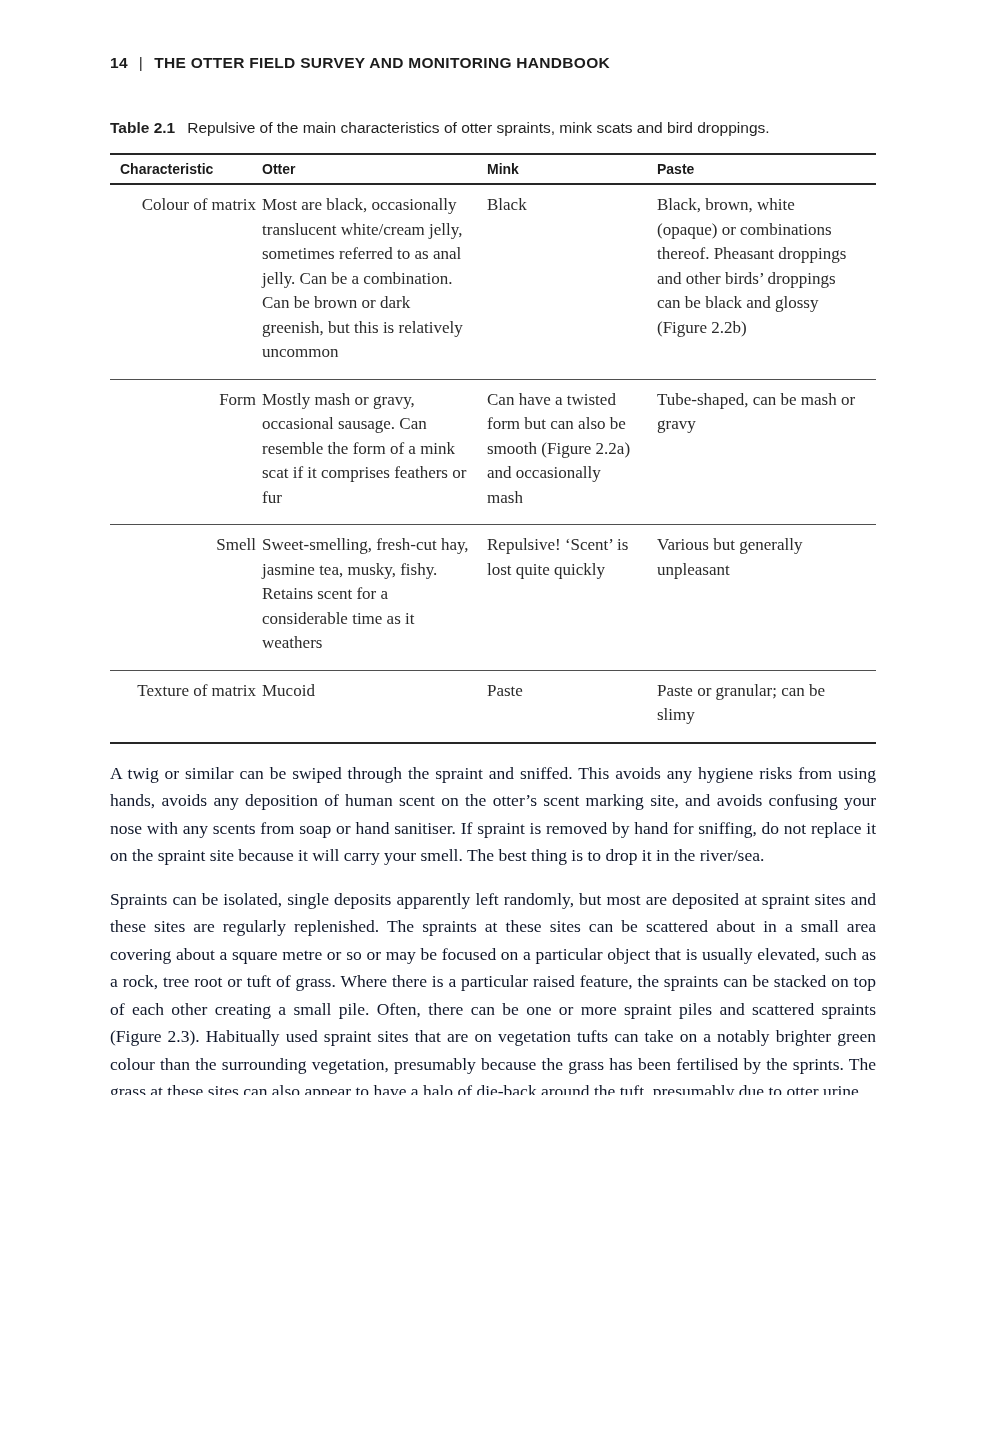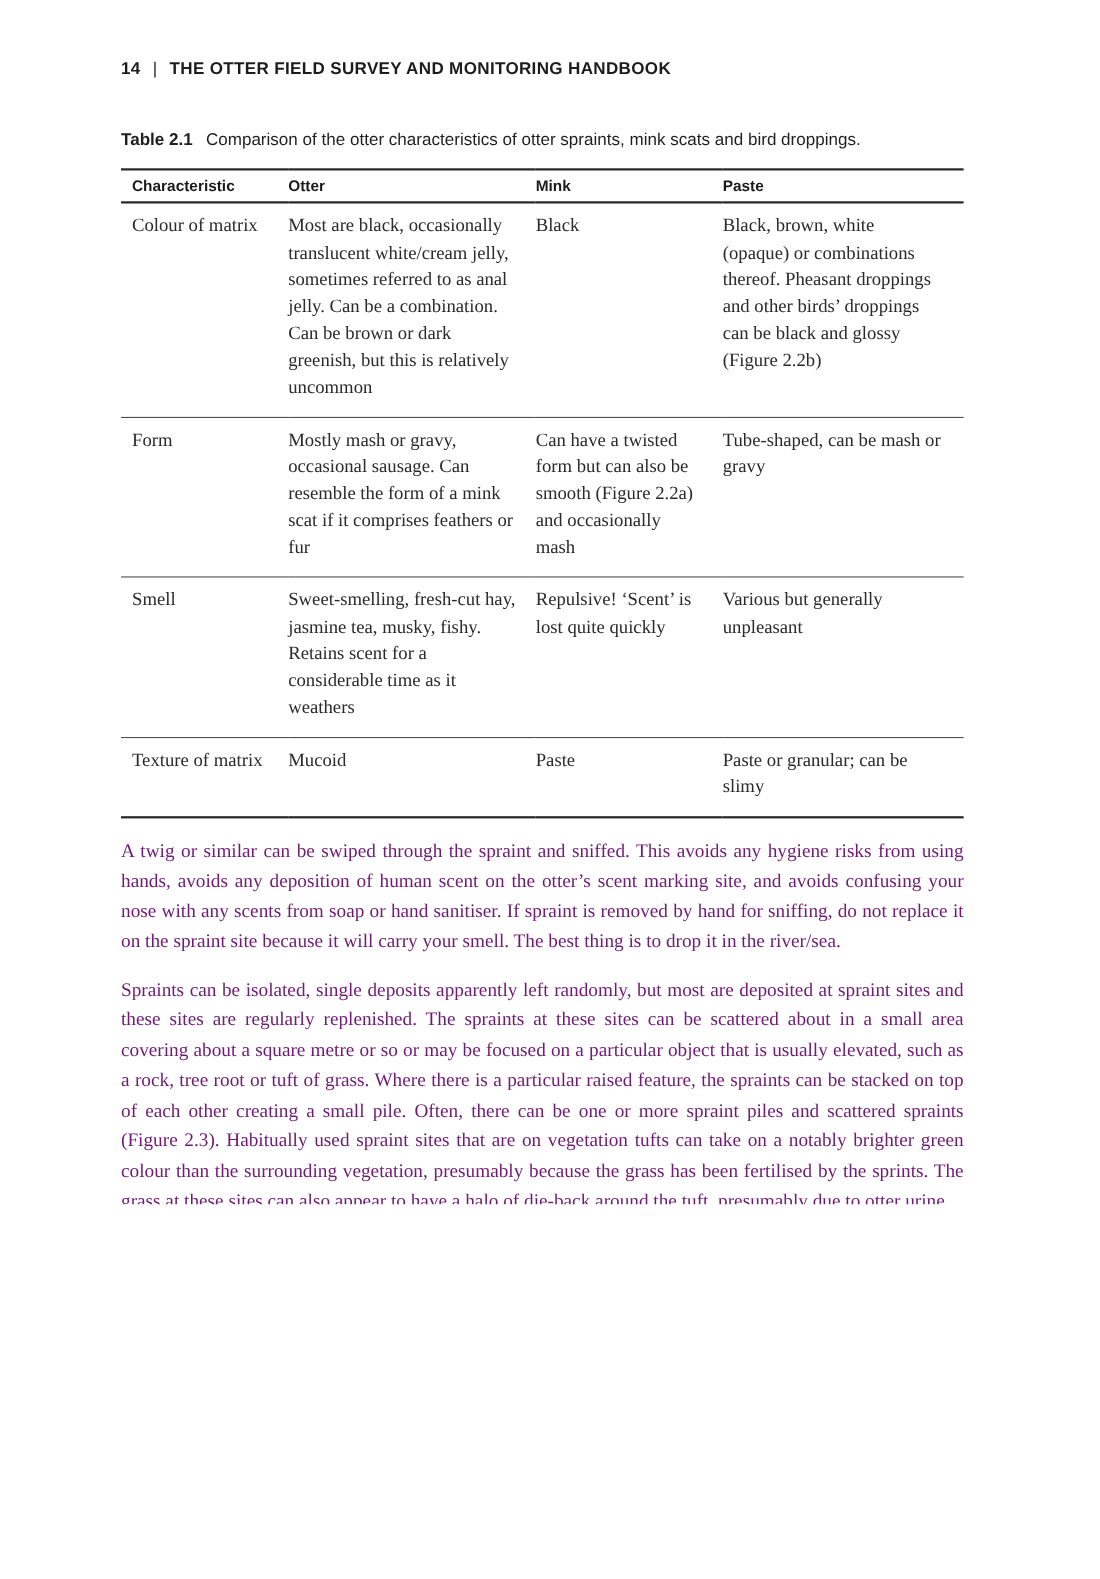--- a/index.html
+++ b/index.html
@@ -74,36 +74,36 @@
   }
   table.cmp th:first-child { padding-left: 10px; }
   table.cmp td {
     font-size: 17px;
     line-height: 24.5px;
     color: #2a2a2a;
     vertical-align: top;
     text-align: left;
     padding: 8px 18px 14px 0;
   }
-  table.cmp td:first-child { padding-left: 10px; padding-right: 6px; }
+  table.cmp td:first-child { padding-left: 10px; padding-right: 6px; text-align: right; }
   table.cmp tbody tr + tr td { border-top: 1px solid #4f4f4f; }
 
   
   .subheading {
     margin-top: 36px;
     font-family: "Liberation Sans", sans-serif;
     font-size: 17px;
     font-weight: 700;
     color: #1a1a1a;
   }
   .para {
     margin-top: 16px;
     font-size: 17.5px;
     line-height: 27.5px;
-    color: #701a75;
+    color: #0f172a;
     text-align: justify;
   }
   .numbered-heading {
     margin-top: 30px;
     font-family: "Liberation Sans", sans-serif;
     font-size: 21px;
     font-weight: 700;
     color: #171717;
   }
   .numbered-heading .sec-title { margin-left: 12px; }
@@ -114,21 +114,21 @@
 <div class="page">
   <div class="content">
 
     <div class="running-head">
       <span>14</span>
       <span class="sep">|</span>
       <span>THE OTTER FIELD SURVEY AND MONITORING HANDBOOK</span>
     </div>
 
     <div class="caption">
-      <span class="cap-label">Table 2.1</span><span>Comparison of the otter characteristics of otter spraints, mink scats and bird droppings.</span>
+      <span class="cap-label">Table 2.1</span><span>Repulsive of the main characteristics of otter spraints, mink scats and bird droppings.</span>
     </div>
 
     <table class="cmp">
       <colgroup>
         <col class="c1">
           <col class="c2">
           <col class="c3">
           <col class="c4">
       </colgroup>
       <thead>

